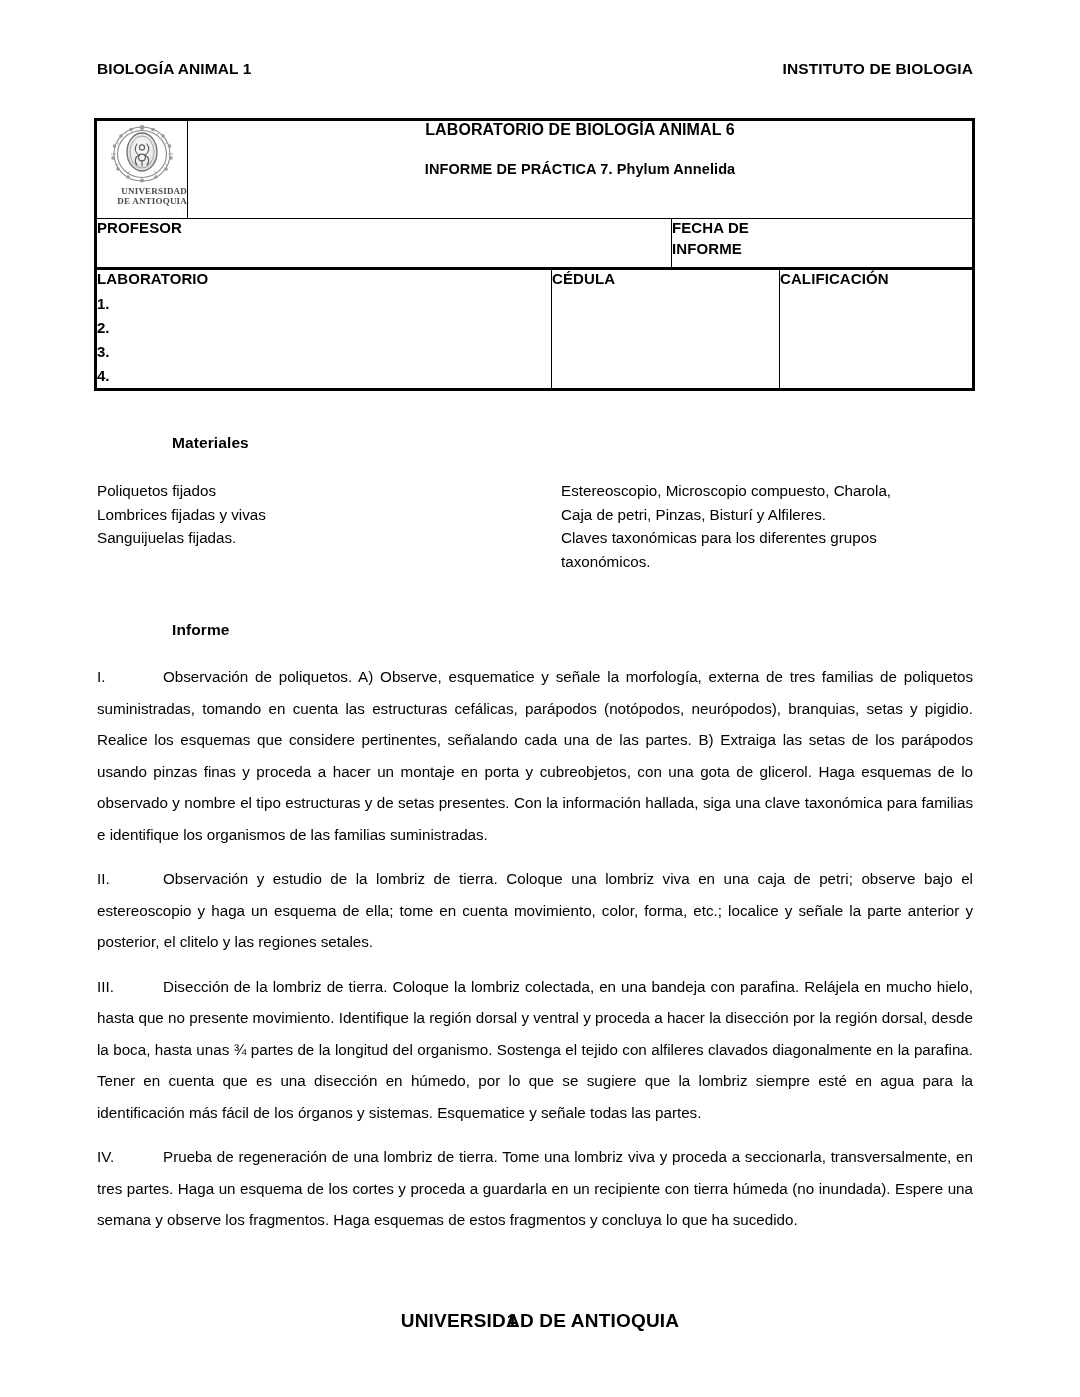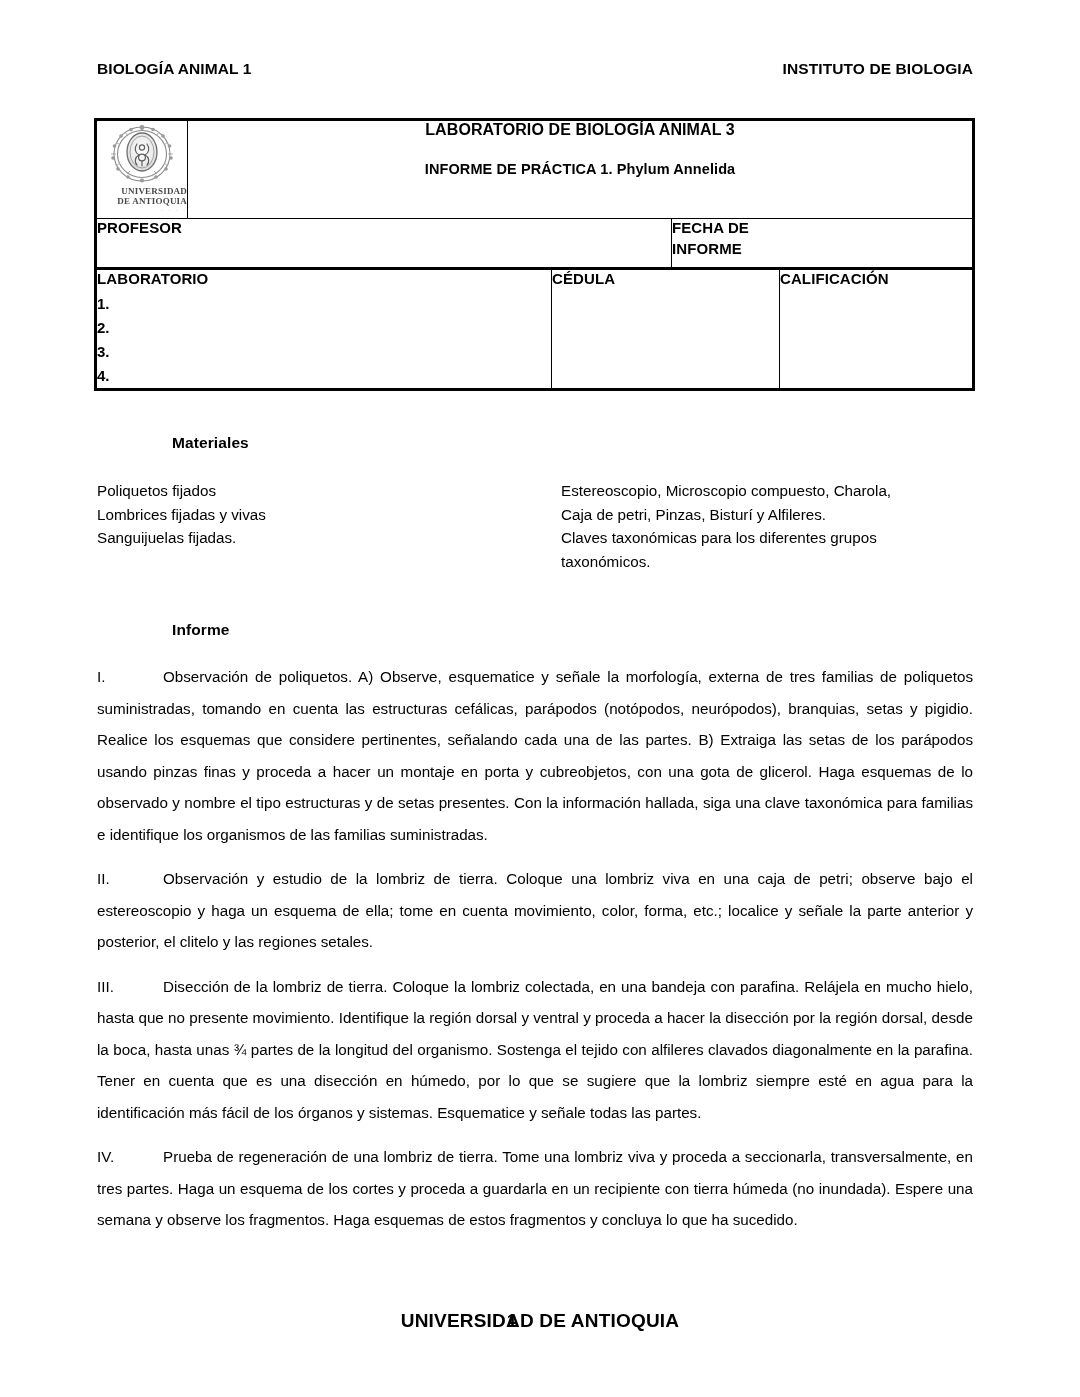--- a/index.html
+++ b/index.html
@@ -258,22 +258,22 @@
               </g>
             </svg>
           </div>
           <div class="logo-caption">
             <span>UNIVERSIDAD</span><br>
             <span>DE ANTIOQUIA</span>
           </div>
           <div class="logo-dots">. . . .</div>
         </td>
         <td class="title-cell outer-top outer-right" colspan="4">
-          <div class="title-main">LABORATORIO DE BIOLOGÍA ANIMAL  3</div>
-          <div class="title-sub">INFORME DE PRÁCTICA 1. Phylum Annelida</div>
+          <div class="title-main">LABORATORIO DE BIOLOGÍA ANIMAL  6</div>
+          <div class="title-sub">INFORME DE PRÁCTICA 7. Phylum Annelida</div>
         </td>
       </tr>
 
       <tr>
         <td class="profesor-cell cell-pad outer-left" colspan="3">
           <span class="lbl">PROFESOR</span>
           <span></span>
         </td>
         <td class="fecha-cell cell-pad outer-right" colspan="2">
           <div class="lbl">FECHA DE</div>

